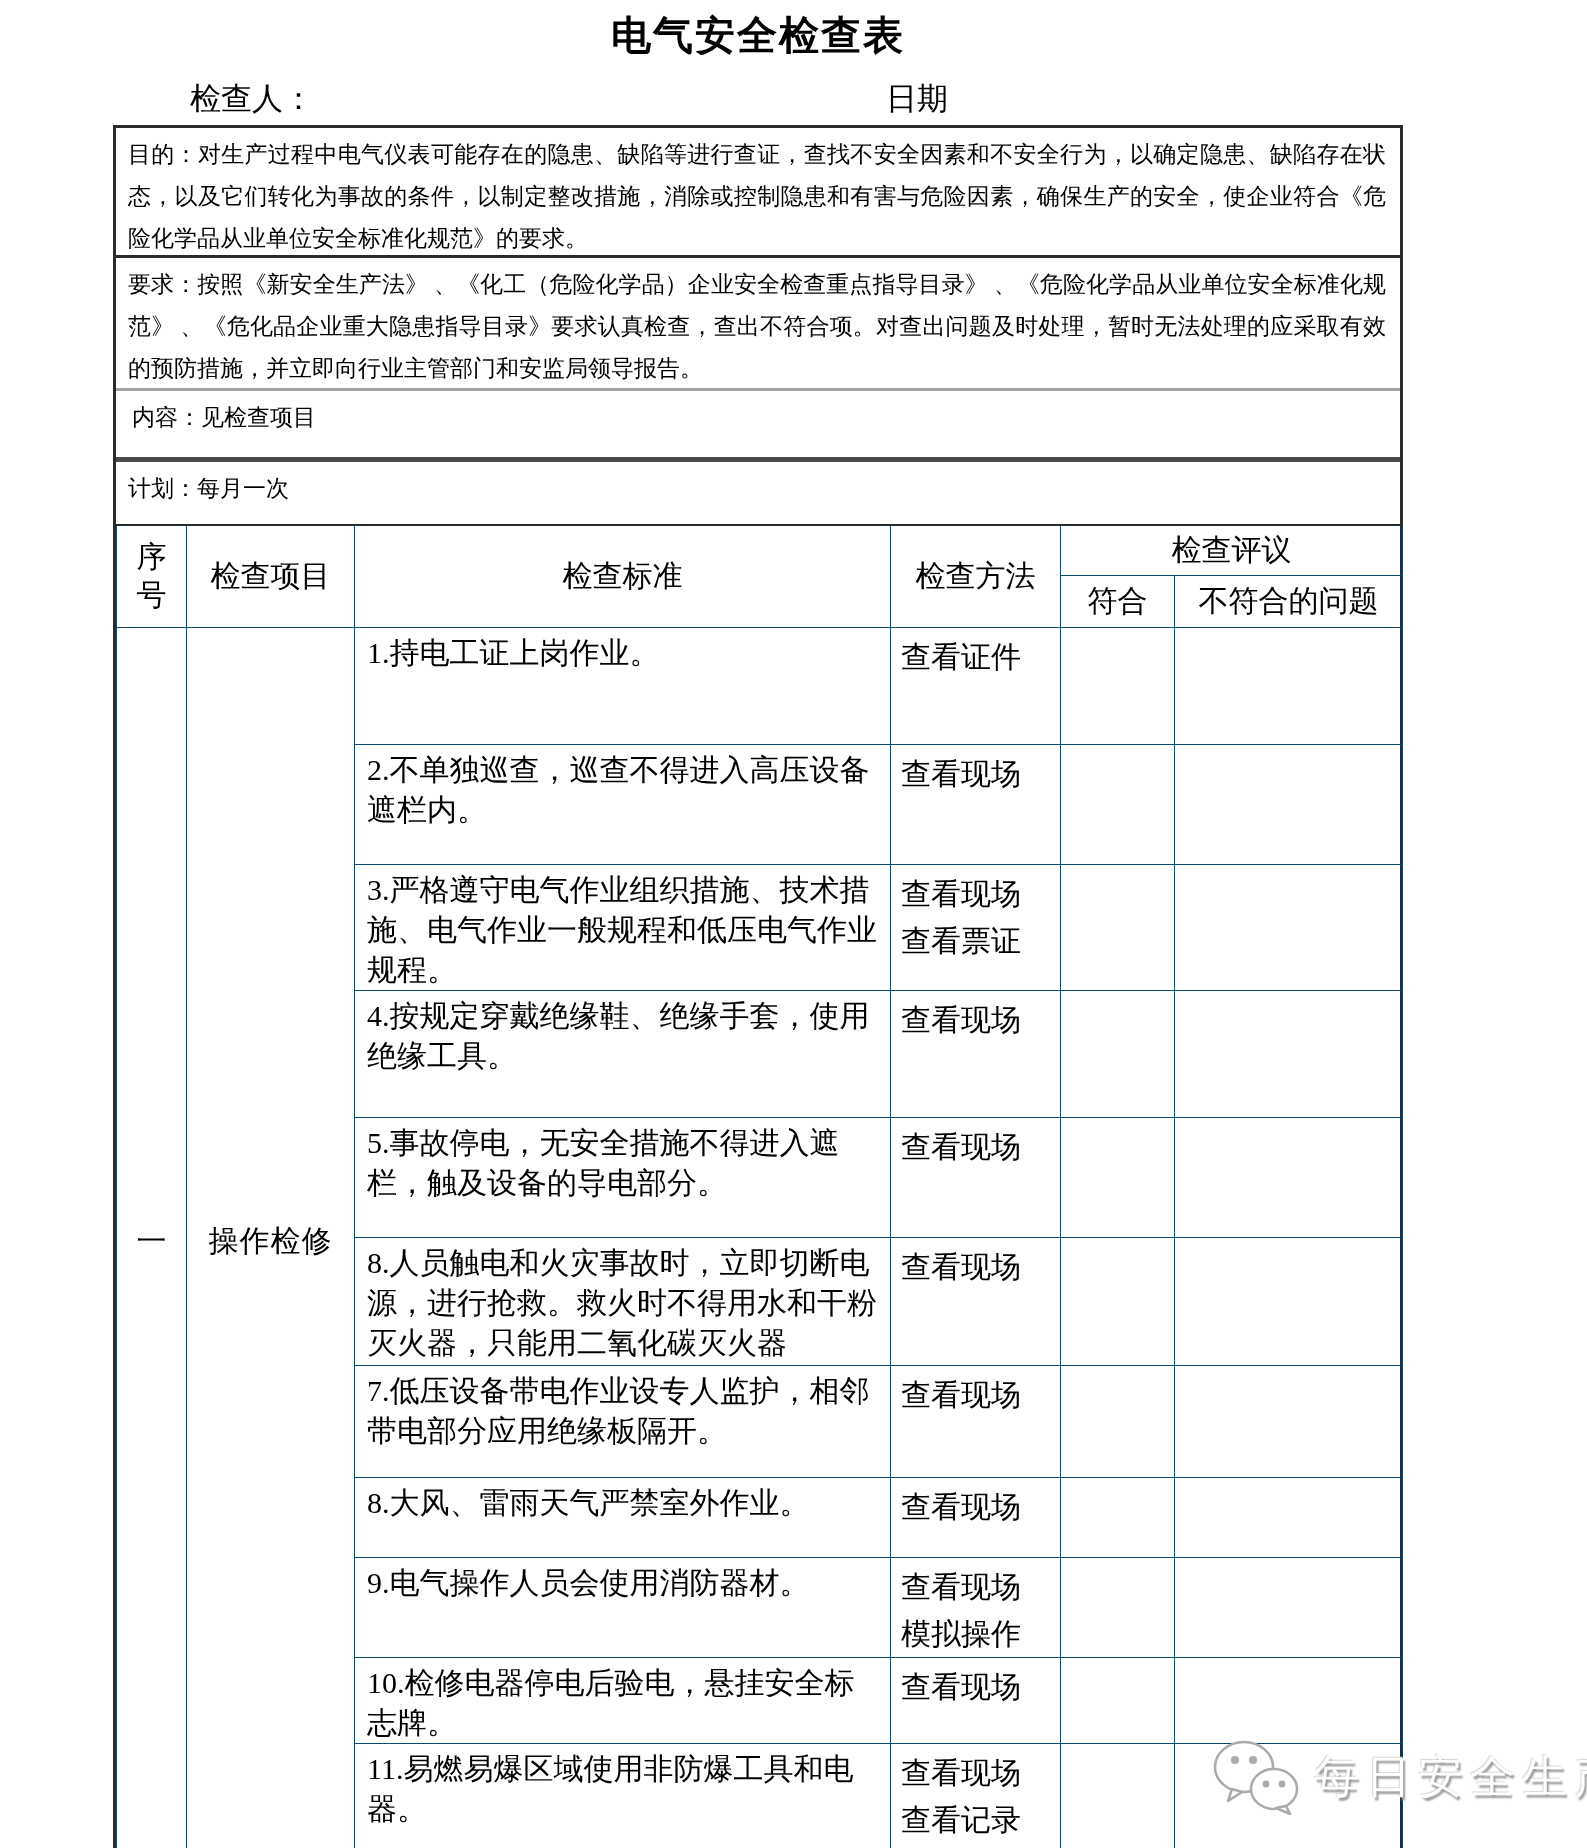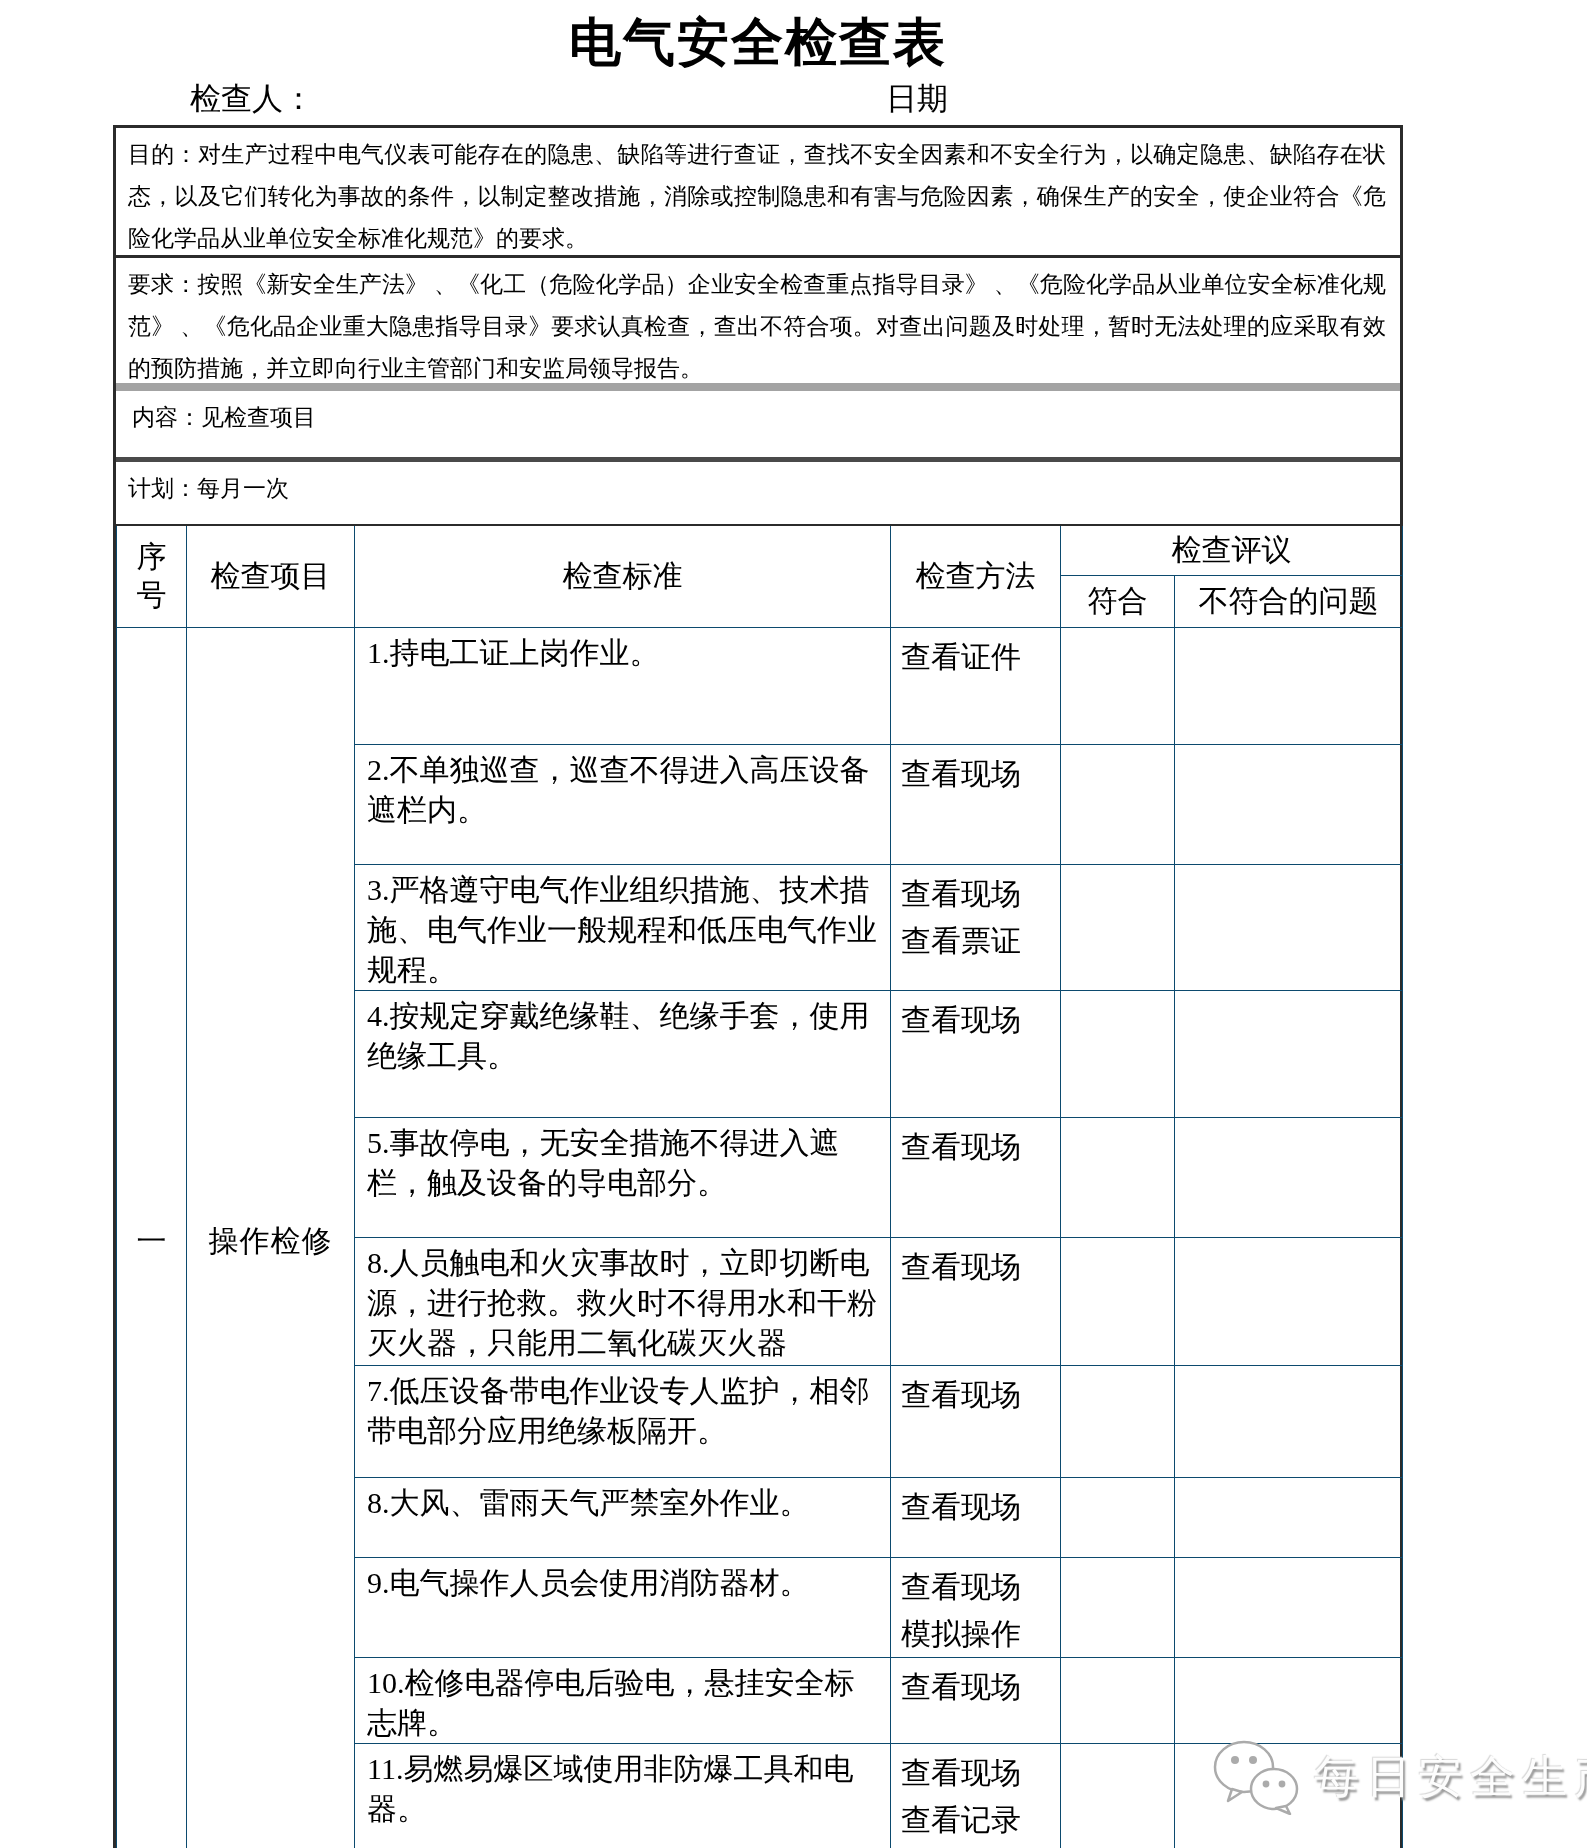--- a/index.html
+++ b/index.html
@@ -8,40 +8,40 @@
     background:#ffffff;
     font-family:"Liberation Serif","DejaVu Serif",serif;
     color:#000;
     position:relative;
     overflow:hidden;
   }
   .page{position:absolute;inset:0;}
   .title{
     position:absolute;left:113px;top:8px;width:1290px;
     text-align:center;
-    font-size:52px;font-weight:bold;
+    font-size:40px;font-weight:bold;
     letter-spacing:2px;
   }
   .byline{position:absolute;top:78px;left:0;width:1587px;font-size:31px;}
   .byline .inspector{position:absolute;left:190px;top:0;}
   .byline .date{position:absolute;left:886px;top:0;font-family:Liberation Serif, serif;}
   .sheet{
     position:absolute;left:113px;top:125px;width:1290px;
     border:3px solid #2b2b2b;
     box-sizing:border-box;
     background:#fff;
   }
   .sec{
     box-sizing:border-box;
     padding:6px 14px 0 12px;
     font-size:23px;line-height:42px;
     text-align:justify;
   }
   .sec-purpose{height:130px;border-bottom:3px solid #2b2b2b;}
-  .sec-req{height:133px;border-bottom:8px solid #a3a3a3;}
+  .sec-req{height:133px;border-bottom:3px solid #a3a3a3;}
   .sec-content{height:71px;border-bottom:5px solid #4a4a4a;padding-left:16px;}
   .sec-plan{height:62px;}
   table{
     width:100%;
     border-collapse:collapse;
     table-layout:fixed;
   }
   th,td{
     border:1px solid #0c4a6e;
     font-weight:normal;

